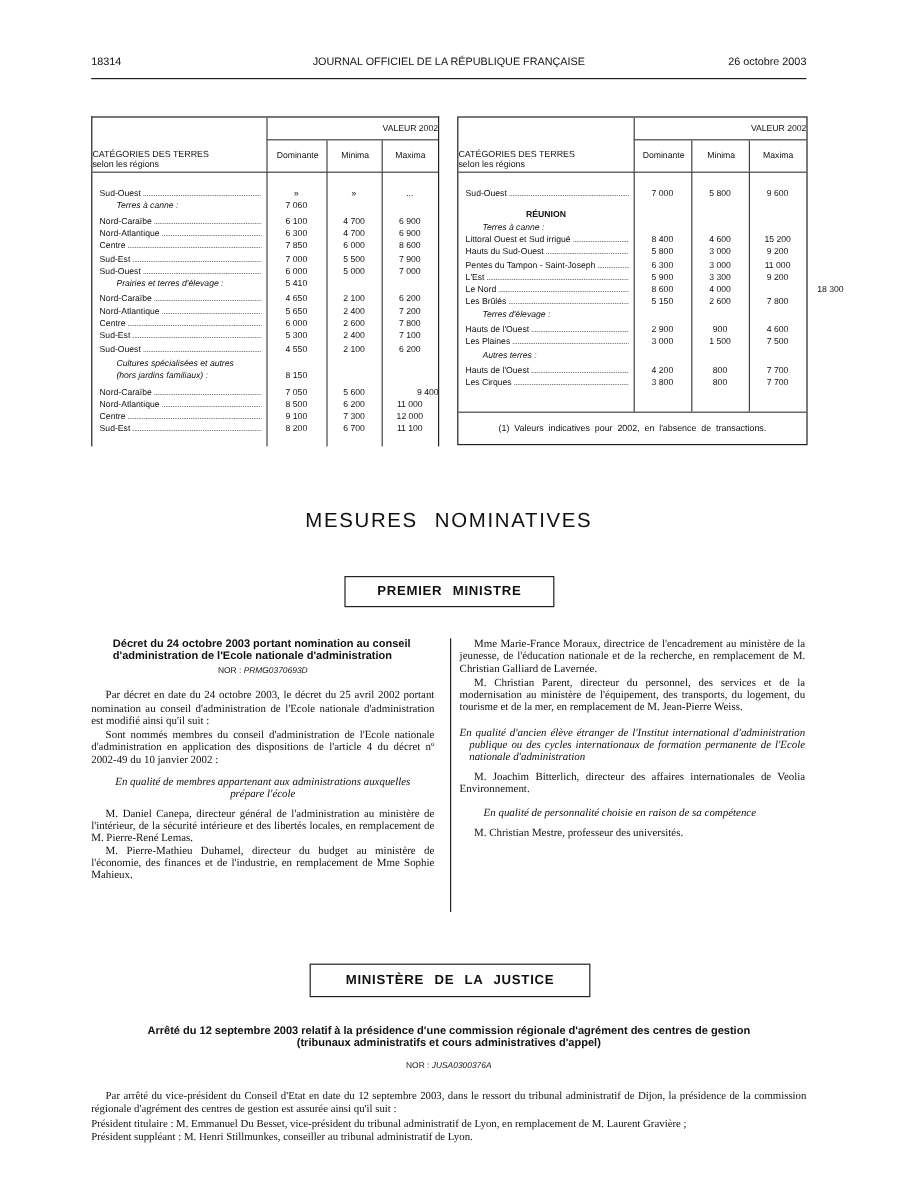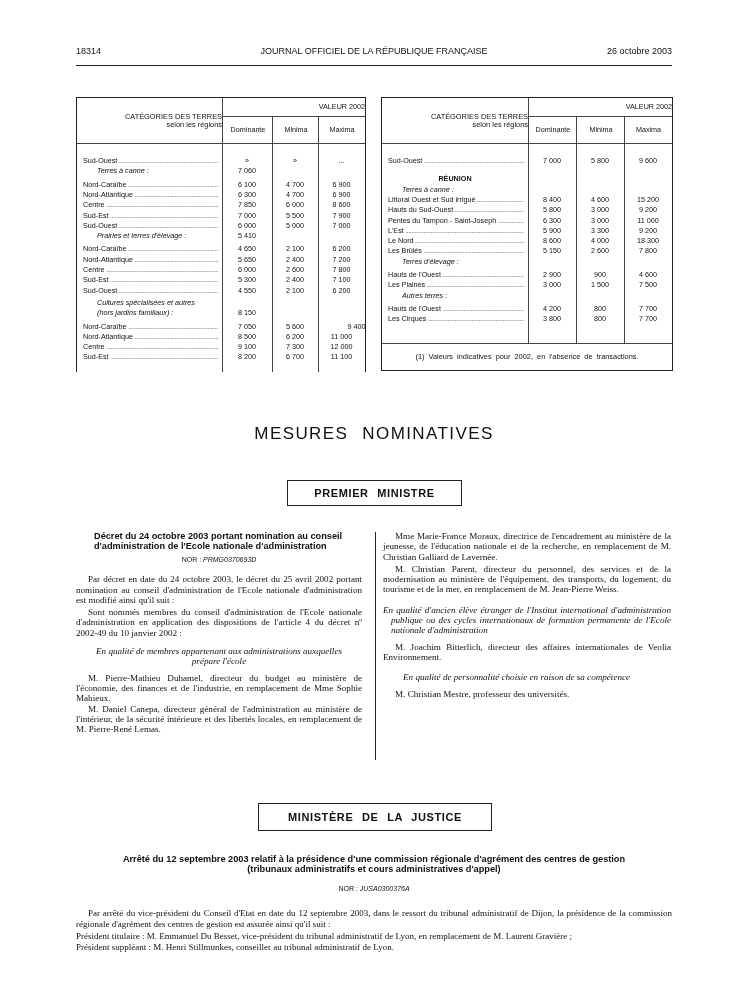--- a/index.html
+++ b/index.html
@@ -11,21 +11,21 @@
   
   .hdr { top:46px; left:76px; width:596px; height:16px; font-size:9px; }
   .hdr .pg { position:absolute; left:0; top:0; }
   .hdr .ttl { position:absolute; left:0; right:0; text-align:center; top:0; }
   .hdr .dt { position:absolute; right:0; top:0; }
   .hdr-rule { top:65px; left:76px; width:596px; height:1px; background:#222; }
 
   
   .tbl { position:absolute; border:1.2px solid #222; font-family:"Liberation Sans", sans-serif; font-size:7.2px; }
   .tbl .head { position:absolute; left:0; right:0; top:0; height:45px; border-bottom:1px solid #444; }
-  .tbl .catcol { position:absolute; left:0; top:0; height:45px; text-align:right; font-size:7.4px; line-height:8px; }
+  .tbl .catcol { position:absolute; left:0; top:12px; height:45px; text-align:left; font-size:7.4px; line-height:8px; }
   .tbl .catcol .l1 { display:block; padding-top:15px; }
   .tbl .valhead { position:absolute; top:0; height:18px; border-left:1px solid #444; border-bottom:1px solid #444; text-align:right; line-height:18px; font-size:7.2px; }
   .tbl .sub { position:absolute; top:19px; height:26px; line-height:26px; text-align:center; border-left:1px solid #444; font-size:7.2px; }
   .tbl .vline { position:absolute; width:1px; background:#444; }
   .row { position:absolute; height:10px; line-height:10px; white-space:nowrap; }
   .row .lbl { position:absolute; left:6px; overflow:hidden; }
   .row .lbl .dots { color:#666; letter-spacing:-0.5px; }
   .row .c { position:absolute; text-align:center; }
   .row.cat .lbl { font-style:italic; }
   .row.bold .lbl { font-weight:bold; }
@@ -245,21 +245,21 @@
       <div class="row" style="top: 127.8px; left: 0px; right: 0px;">
         <span class="lbl" style="width: 136px;">L'Est<span class="dots"> ................................................................................</span></span>
         <span class="c" style="left: 146px; width: 48px;">5 900</span>
         <span class="c" style="left: 194px; width: 48px;">3 300</span>
         <span class="c" style="left: 242px; width: 48px;">9 200</span>
       </div>
       <div class="row" style="top: 138.1px; left: 0px; right: 0px;">
         <span class="lbl" style="width: 136px;">Le Nord<span class="dots"> ................................................................................</span></span>
         <span class="c" style="left: 146px; width: 48px;">8 600</span>
         <span class="c" style="left: 194px; width: 48px;">4 000</span>
-        <span class="c" style="left: 242px; width: 48px;">18 300</span>
+        <span class="c" style="left: 242px; width: 48px; padding-left: 44px;">18 300</span>
       </div>
       <div class="row" style="top: 148.4px; left: 0px; right: 0px;">
         <span class="lbl" style="width: 136px;">Les Brûlés<span class="dots"> ................................................................................</span></span>
         <span class="c" style="left: 146px; width: 48px;">5 150</span>
         <span class="c" style="left: 194px; width: 48px;">2 600</span>
         <span class="c" style="left: 242px; width: 48px;">7 800</span>
       </div>
       <div class="row cat" style="top: 158.7px; left: 0px; right: 0px;">
         <span class="lbl" style="width: 122px; left: 20px;">Terres d'élevage :</span>
         <span class="c" style="left: 146px; width: 48px;"></span>
@@ -306,22 +306,22 @@
 
 <div class="abs col" style="left:76px; top:531px; width:286px;">
   <div class="decret-title">Décret du 24 octobre 2003 portant nomination au conseil d'administration de l'Ecole nationale d'administration</div>
   <div class="nor" style="margin-top:4px; margin-bottom:9px;">
     <span>NOR :</span>
     <i>PRMG0370693D</i>
   </div>
   <p>Par décret en date du 24 octobre 2003, le décret du 25 avril 2002 portant nomination au conseil d'administration de l'Ecole nationale d'administration est modifié ainsi qu'il suit :</p>
   <p style="margin-top:2px;">Sont nommés membres du conseil d'administration de l'Ecole nationale d'administration en application des dispositions de l'article 4 du décret nº 2002-49 du 10 janvier 2002 :</p>
   <p class="italic-head" style="margin:8px 12px 6px 12px;">En qualité de membres appartenant aux administrations auxquelles prépare l'école</p>
+  <p>M. Daniel Canepa, directeur général de l'administration au ministère de l'intérieur, de la sécurité intérieure et des libertés locales, en remplacement de M. Pierre-René Lemas.</p>
   <p>M. Pierre-Mathieu Duhamel, directeur du budget au ministère de l'économie, des finances et de l'industrie, en remplacement de Mme Sophie Mahieux.</p>
-  <p>M. Daniel Canepa, directeur général de l'administration au ministère de l'intérieur, de la sécurité intérieure et des libertés locales, en remplacement de M. Pierre-René Lemas.</p>
 </div>
 
 <div class="abs col-divider"></div>
 
 <div class="abs col" style="left:383px; top:531px; width:288px;">
   <p>Mme Marie-France Moraux, directrice de l'encadrement au ministère de la jeunesse, de l'éducation nationale et de la recherche, en remplacement de M. Christian Galliard de Lavernée.</p>
   <p style="margin-top:2px;">M. Christian Parent, directeur du personnel, des services et de la modernisation au ministère de l'équipement, des transports, du logement, du tourisme et de la mer, en remplacement de M. Jean-Pierre Weiss.</p>
   <p class="italic-block" style="margin-top:10px; margin-bottom:6px; padding-left:8px; text-indent:-8px;">En qualité d'ancien élève étranger de l'Institut international d'administration publique ou des cycles internationaux de formation permanente de l'Ecole nationale d'administration</p>
   <p>M. Joachim Bitterlich, directeur des affaires internationales de Veolia Environnement.</p>
   <p class="italic-block" style="margin-top:10px; margin-bottom:6px;margin-left:20px;">En qualité de personnalité choisie en raison de sa compétence</p>

